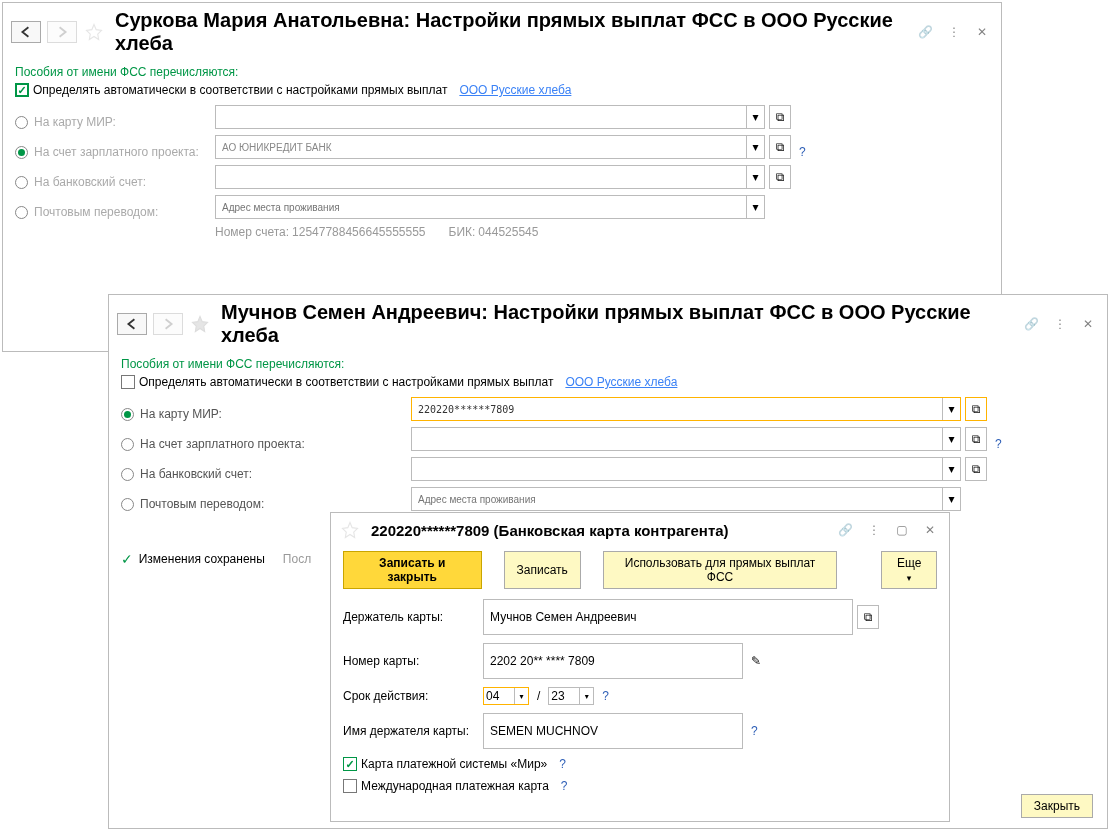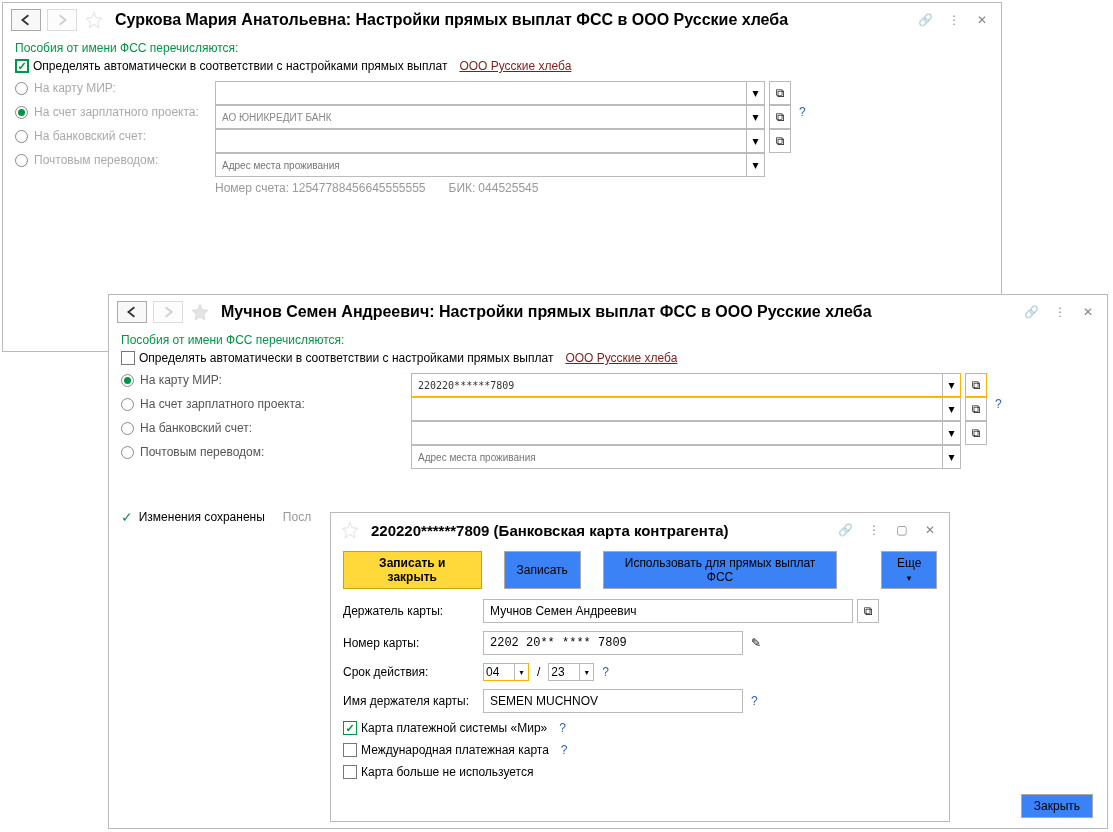--- a/index.html
+++ b/index.html
@@ -7,35 +7,35 @@
 
 .window { border: 1px solid #bbb; background: #fff; position: absolute; }
 .window1 { left: 2px; top: 2px; width: 1000px; height: 350px; z-index: 1; }
 .window2 { left: 108px; top: 294px; width: 1000px; height: 535px; z-index: 2; }
 .subwindow { left: 330px; top: 512px; width: 620px; height: 310px; z-index: 3; }
 
 .titlebar { display: flex; align-items: center; padding: 6px 8px; gap: 6px; }
 .nav-btn { width: 30px; height: 22px; border: 1px solid #aaa; background: #f8f8f8; display: inline-flex; align-items: center; justify-content: center; cursor: pointer; }
 .nav-btn.disabled { opacity: 0.4; }
 .nav-btn svg { width: 12px; height: 12px; }
-.title { font-size: 16px; font-weight: bold; margin-left: 4px; flex: 1; }
+.title { font-size: 20px; font-weight: bold; margin-left: 4px; flex: 1; }
 .title-sub { font-size: 15px; }
 .icon-btn { width: 22px; height: 22px; display: inline-flex; align-items: center; justify-content: center; cursor: pointer; opacity: 0.5; }
 .star-icon { width: 18px; height: 18px; fill: none; stroke: #ccc; stroke-width: 1.5; }
 
 .body { padding: 4px 12px 8px; }
 .green-label { color: #009646; margin-bottom: 4px; }
-.row { display: flex; align-items: flex-start; min-height: 24px; }
+.row { display: flex; align-items: flex-end; margin-bottom: 6px; min-height: 24px; }
 .checkbox-row { display: flex; align-items: flex-end; gap: 4px; margin-bottom: 8px; }
 .cbox { width: 14px; height: 14px; border: 1px solid #777; display: inline-flex; align-items: center; justify-content: center; }
 .cbox.checked { border-color: #009646; }
 .cbox.checked::after { content: "✓"; color: #009646; font-weight: bold; font-size: 11px; line-height: 1; }
 .cbox-green { border: 2px solid #ffd700; }
 
-.link { color: #7f1d1d; text-decoration: underline; cursor: pointer; }
+.link { color: #3b82f6; text-decoration: underline; cursor: pointer; }
 
 .radio-col { width: 200px; display: flex; align-items: center; gap: 6px; }
 .radio-col.w290 { width: 290px; }
 .radio { width: 13px; height: 13px; border: 1px solid #888; border-radius: 50%; display: inline-flex; align-items: center; justify-content: center; flex-shrink: 0; }
 .radio.sel::after { content: ""; width: 7px; height: 7px; background: #009646; border-radius: 50%; }
 .radio-label { color: #555; }
 .radio-label.disabled { color: #aaa; }
 
 .combo { display: flex; border: 1px solid #bbb; height: 24px; flex: 1; max-width: 550px; }
 .combo.hl { border: 1px solid #ffb300; }
@@ -43,33 +43,33 @@
 .combo-input.val { color: #333; font-family: monospace; }
 .combo-btn { width: 18px; border-left: 1px solid #bbb; display: flex; align-items: center; justify-content: center; cursor: pointer; }
 .combo-ext { width: 22px; height: 24px; border: 1px solid #bbb; margin-left: 4px; display: flex; align-items: center; justify-content: center; cursor: pointer; }
 .help { color: #2e5fb7; margin-left: 8px; cursor: pointer; }
 
 .static-row { display: flex; gap: 3px; padding-left: 200px; color: #999; margin-top: 4px; }
 .static-row .lbl { }
 .static-row .val { margin-right: 20px; }
 
 .footer-btn { position: absolute; bottom: 10px; right: 14px; }
-.btn { border: 1px solid #aaa; background: #3b82f6; padding: 4px 12px; cursor: pointer; }
+.btn { border: 1px solid #aaa; background: #fef9c3; padding: 4px 12px; cursor: pointer; }
 .btn.primary { background: #ffd83a; border-color: #c9a500; font-weight: bold; }
 
 .saved-msg { display: flex; align-items: center; gap: 6px; margin-top: 40px; }
 .check-green { color: #009646; font-size: 14px; }
 
 .toolbar-row { display: flex; gap: 22px; margin-bottom: 10px; }
 .btn.more::after { content: " ▾"; font-size: 9px; }
 
 .form-row { display: flex; align-items: center; margin-bottom: 8px; }
 .form-label { width: 140px; }
-.form-input { flex: 1; max-width: 370px; border: 1px solid #bbb; height: 24px; padding: 2px 6px; }
-.form-input.mono { font-family: Liberation Mono, monospace; }
+.form-input { flex: 1; max-width: 370px; border: 1px solid #bbb; height: 36px; padding: 2px 6px; }
+.form-input.mono { font-family: Liberation Sans, sans-serif; }
 .spin-wrap { display: flex; border: 1px solid #bbb; }
 .spin-wrap.hl { border: 1px solid #ffb300; }
 .spin-wrap input { width: 30px; border: none; outline: none; }
 .spin-btn { width: 14px; border-left: 1px solid #bbb; display: flex; align-items: center; justify-content: center; cursor: pointer; font-size: 8px; }
 .slash { margin: 0 8px; }
 .edit-icon { margin-left: 8px; cursor: pointer; }
 .ext-sq { width:22px; height:24px; border:1px solid #bbb; margin-left:4px; display:flex; align-items:center; justify-content:center; cursor:pointer;}
 </style>
 </head>
 <body>
@@ -308,18 +308,14 @@
     <div class="checkbox-row">
       <span class="cbox checked"></span>
       <span>Карта платежной системы «Мир»</span>
       <span class="help">?</span>
     </div>
     <div class="checkbox-row">
       <span class="cbox"></span>
       <span>Международная платежная карта</span>
       <span class="help">?</span>
     </div>
-    <div class="checkbox-row">
-      <span class="cbox"></span>
-      <span>Карта больше не используется</span>
-    </div>
   </div>
 </div>
 
 </body></html>

